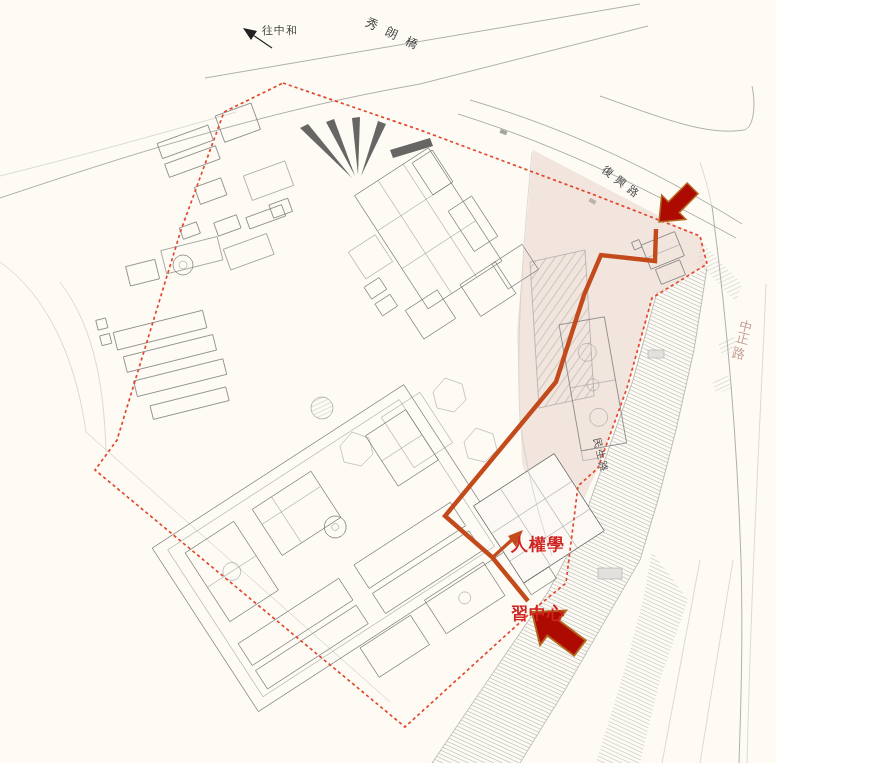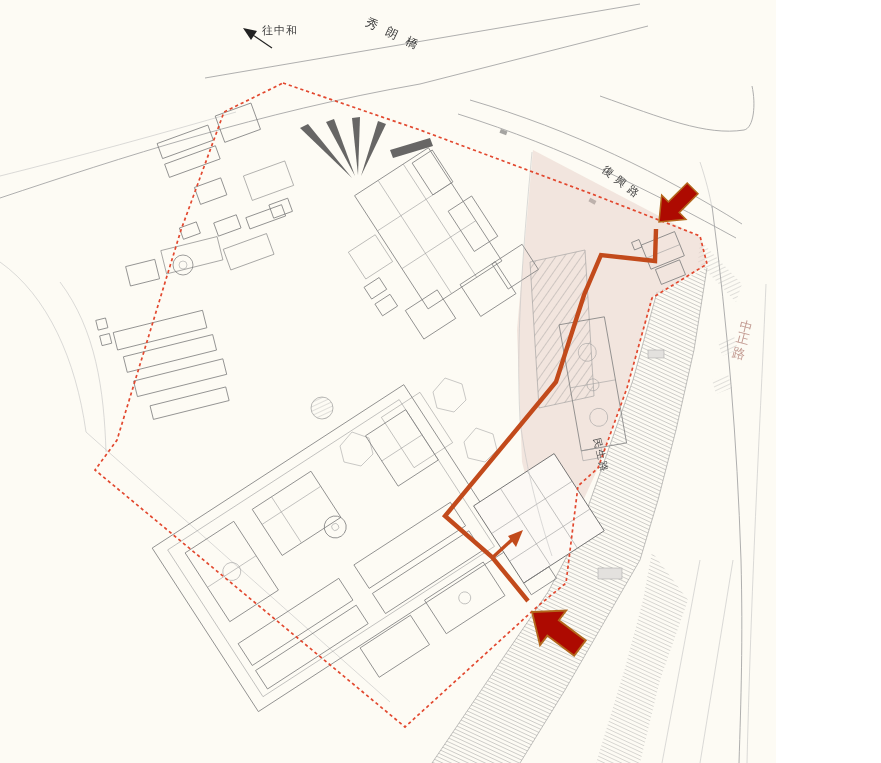--- a/index.html
+++ b/index.html
@@ -228,14 +228,18 @@
     <path class="navarrow" d="M272,48 L250,33"></path>
     <polygon class="navhead" points="243,28 257,31 251,40"></polygon>
   </g>
 </svg>
 
 <div class="map-label lbl-zhonghe">往中和</div>
 <div class="map-label lbl-bridge">秀朗橋</div>
 <div class="map-label lbl-fuxing">復興路</div>
 <div class="map-label lbl-zhongzheng">中正路</div>
 <div class="map-label lbl-minsheng">民生路</div>
-
+<div class="map-label lbl-dest">
+  <div>人權學</div>
+  <div>習中心</div>
 </div>
 
+</div>
+
 </body></html>

